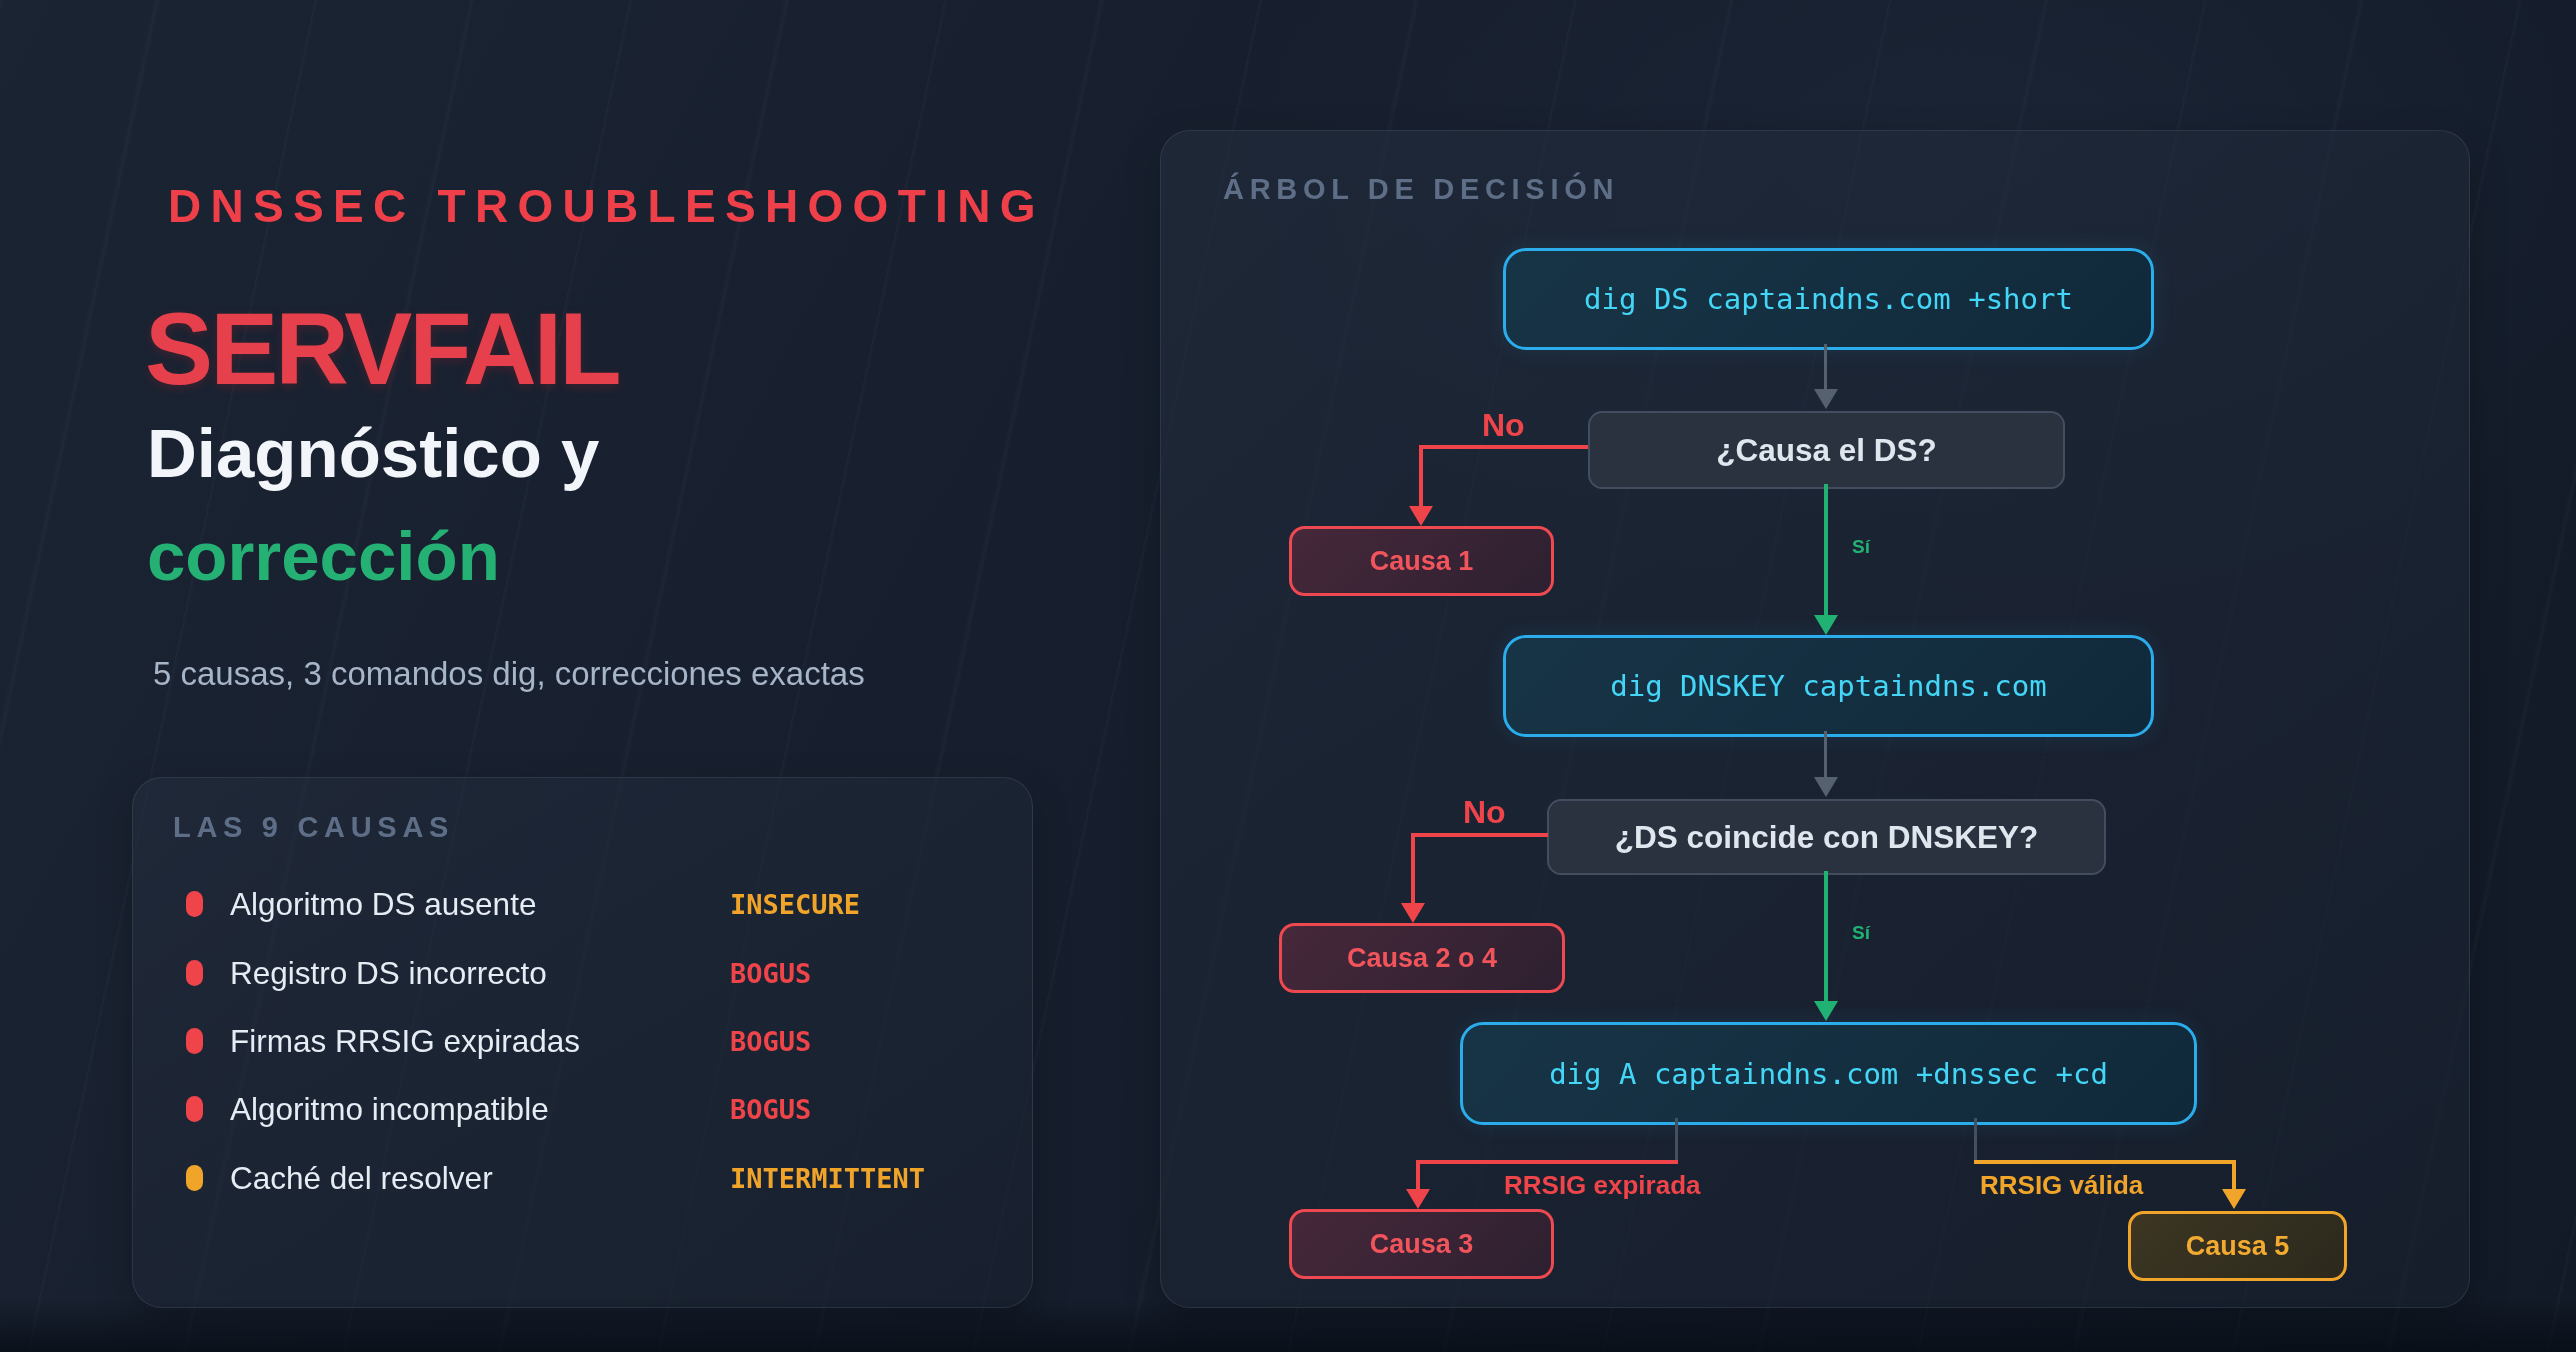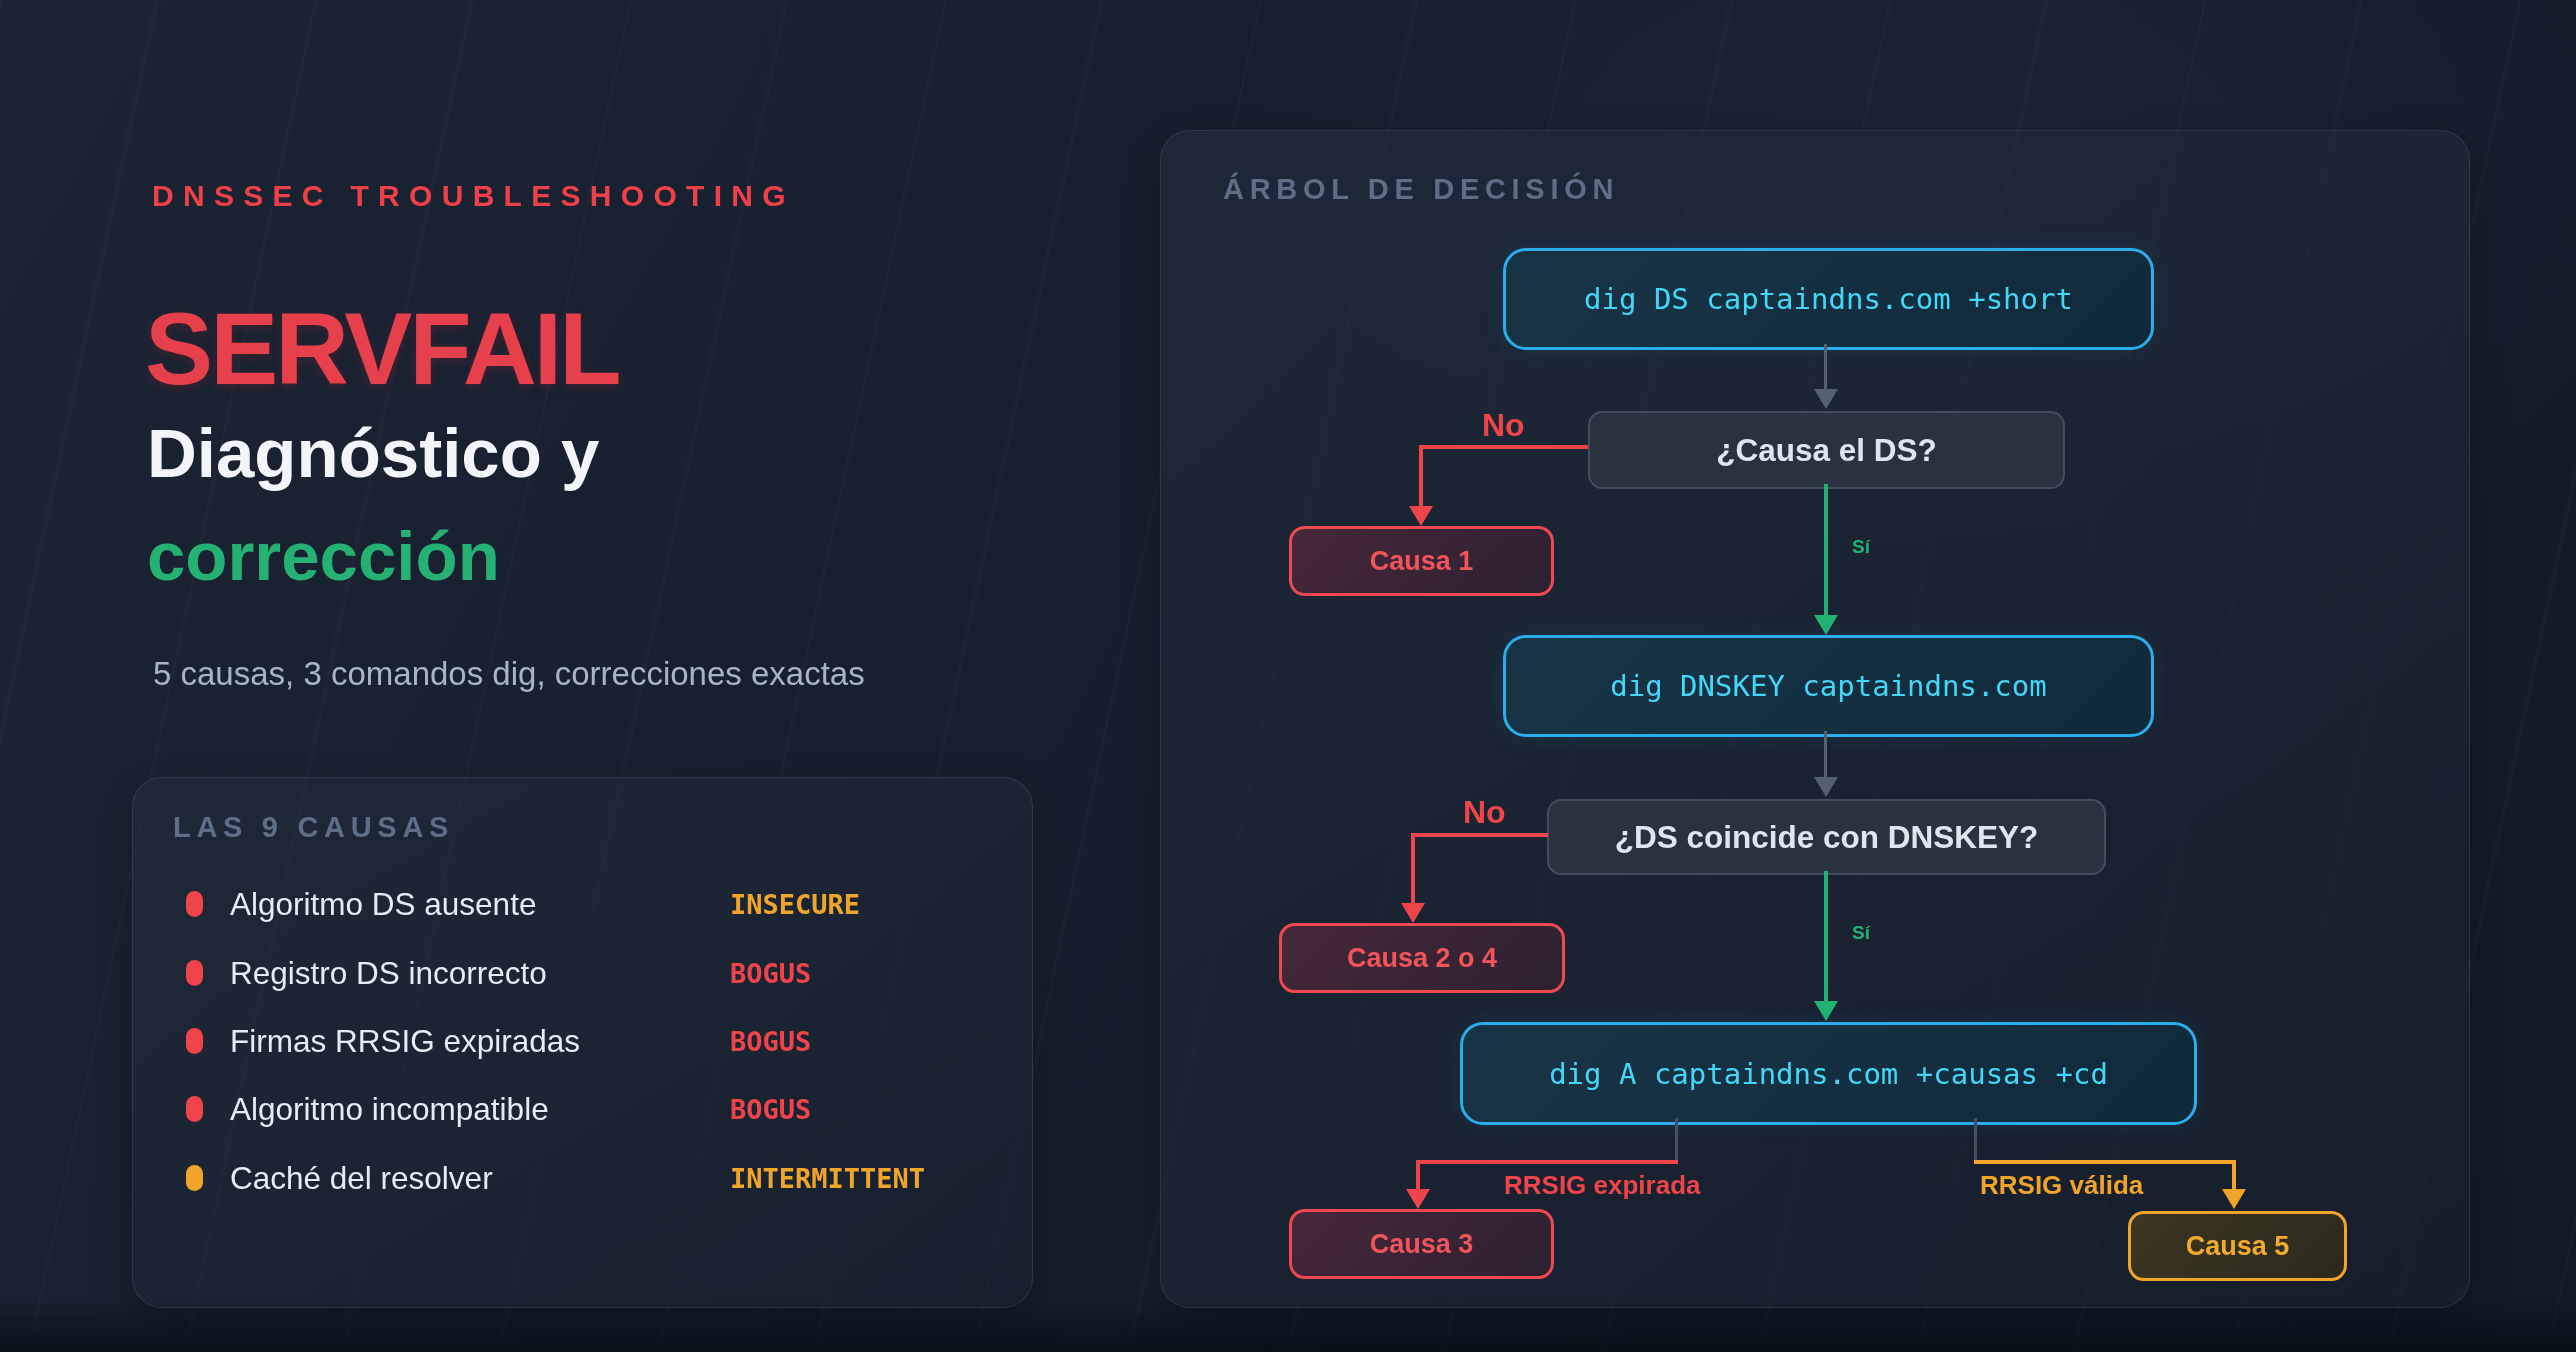--- a/index.html
+++ b/index.html
@@ -17,21 +17,21 @@
         rgba(165,184,212,0.0) 150px, rgba(165,184,212,0.035) 154px,
         rgba(165,184,212,0.0) 157px, rgba(165,184,212,0.0) 308px);
   }
   .page::after{
     content:"";position:absolute;left:0;right:0;bottom:0;height:54px;z-index:3;pointer-events:none;
     background:linear-gradient(180deg,rgba(6,11,19,0) 0%,rgba(6,11,19,0.75) 100%);
   }
   .layer{position:absolute;inset:0;z-index:1;}
 
   
-  .kicker{position:absolute;left:152px;top:179px;font-size:30px;font-weight:700;
+  .kicker{position:absolute;left:168px;top:179px;font-size:46px;font-weight:700;
           letter-spacing:9.3px;color:#ef4049;}
   .big-title{position:absolute;left:145px;top:255px;font-size:102px;line-height:1.0;
           font-weight:800;letter-spacing:-2.9px;color:#e5404b;
           text-shadow:0 2.9px 10px rgba(180,30,45,0.25);margin-top:43px;}
   .sub1{position:absolute;left:147px;top:414px;font-size:69px;font-weight:700;color:#f2f5f9;}
   .sub2{position:absolute;left:147px;top:517px;font-size:69px;font-weight:700;color:#25b173;}
   .tagline{position:absolute;left:153px;top:655px;font-size:33px;font-weight:400;color:#a7b5c8;}
 
   
   .panel{position:absolute;background:linear-gradient(150deg,rgba(36,46,62,0.55),rgba(26,34,48,0.55));
@@ -158,21 +158,21 @@
       <div class="lbl no" style="left:302px;top:663px">No</div>
       <div class="hline c-red" style="left:250px;top:702px;width:137px;height:3.6px"></div>
       <div class="vline c-red" style="left:250px;top:702px;width:3.6px;height:70px"></div>
       <div class="arrhead ah-red" style="left:240px;top:772px"></div>
       <div class="causa red" style="left:118px;top:792px;width:280px;height:64px">Causa 2 o 4</div>
 
       <div class="lbl yes" style="left:691px;top:791px">Sí</div>
       <div class="vline c-green" style="left:663px;top:740px;width:3.6px;height:132px"></div>
       <div class="arrhead ah-green" style="left:653px;top:870px"></div>
 
-      <div class="cmd" style="left:299px;top:891px;width:731px;height:97px">dig A captaindns.com +causas +cd</div>
+      <div class="cmd" style="left:299px;top:891px;width:731px;height:97px">dig A captaindns.com +dnssec +cd</div>
 
       <div class="vline c-graydark" style="left:514px;top:987px;width:2.9px;height:44px"></div>
       <div class="vline c-graydark" style="left:813px;top:987px;width:2.9px;height:44px"></div>
 
       <div class="hline c-red" style="left:255px;top:1029px;width:262px;height:3.6px"></div>
       <div class="vline c-red" style="left:255px;top:1029px;width:3.6px;height:31px"></div>
       <div class="arrhead ah-red" style="left:245px;top:1058px"></div>
       <div class="lbl branch-red" style="left:343px;top:1039px">RRSIG expirada</div>
       <div class="causa red" style="left:128px;top:1078px;width:259px;height:64px">Causa 3</div>
 

